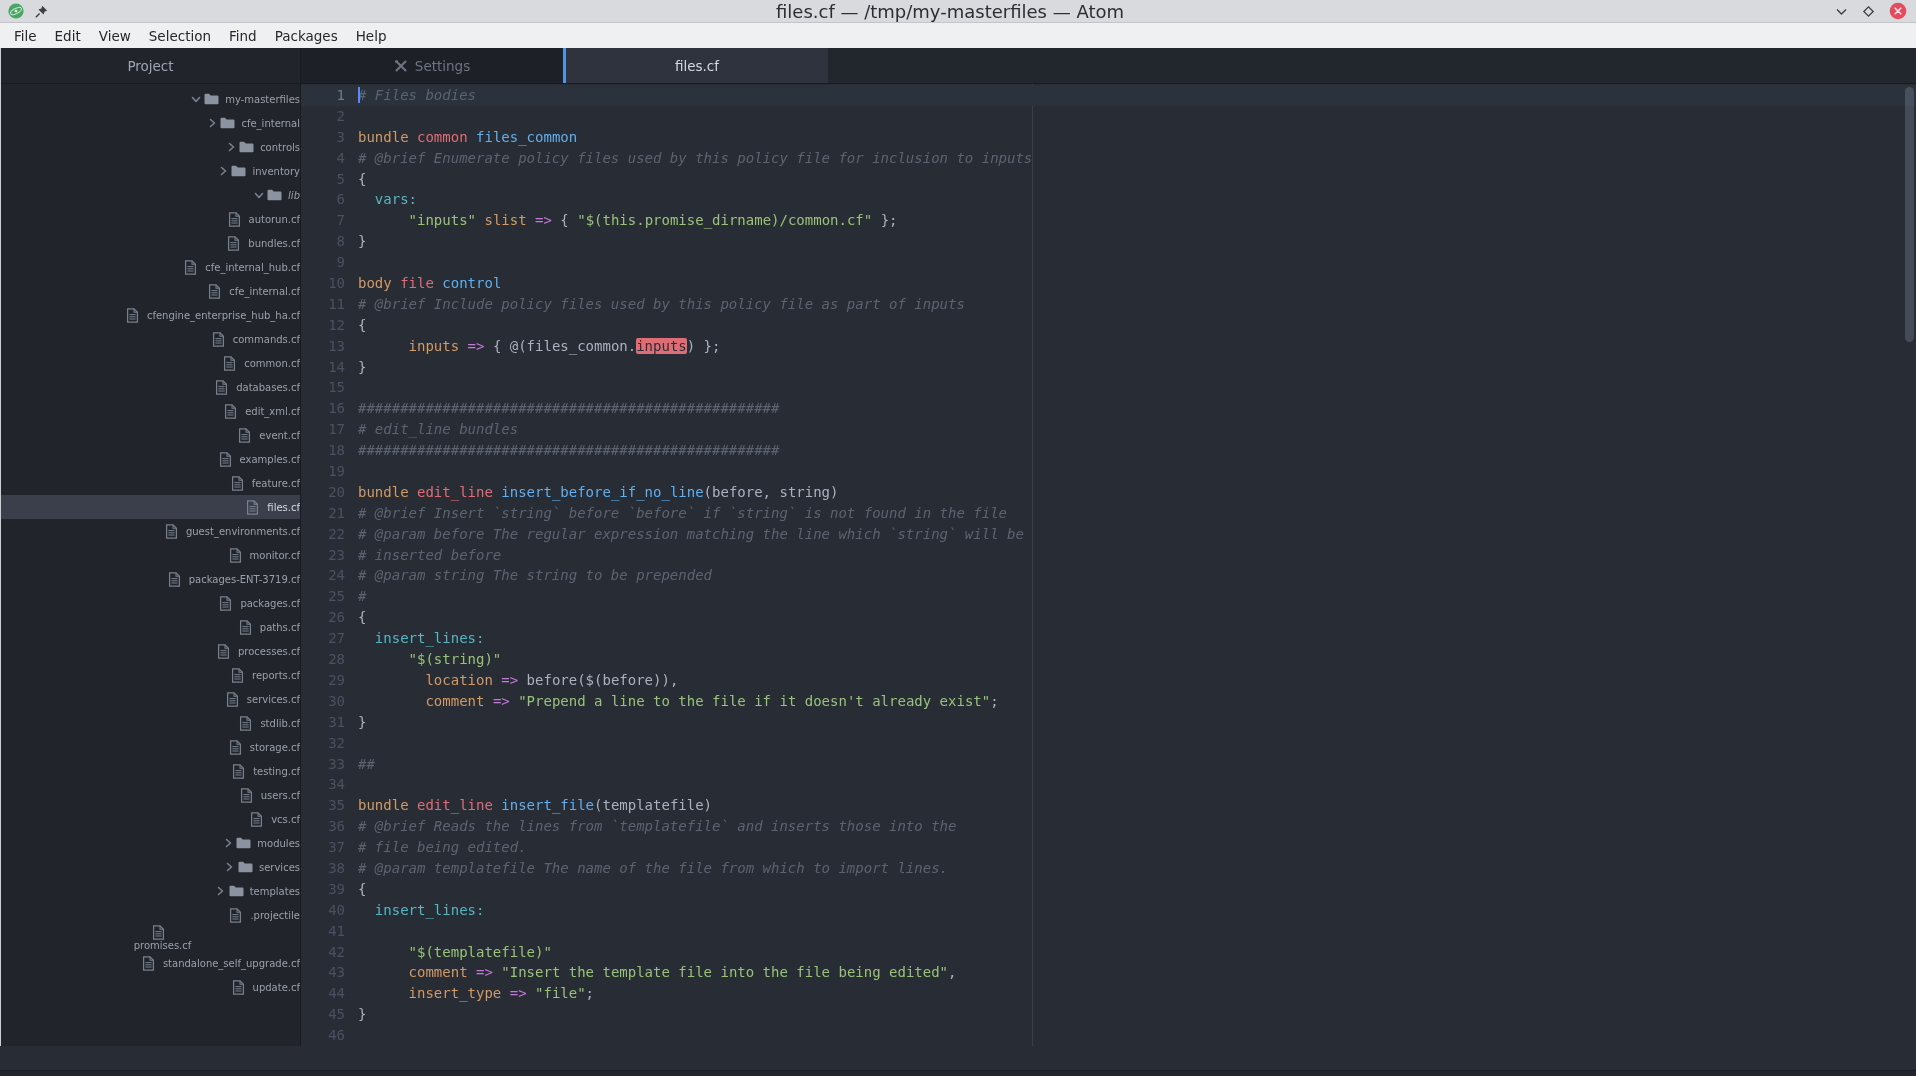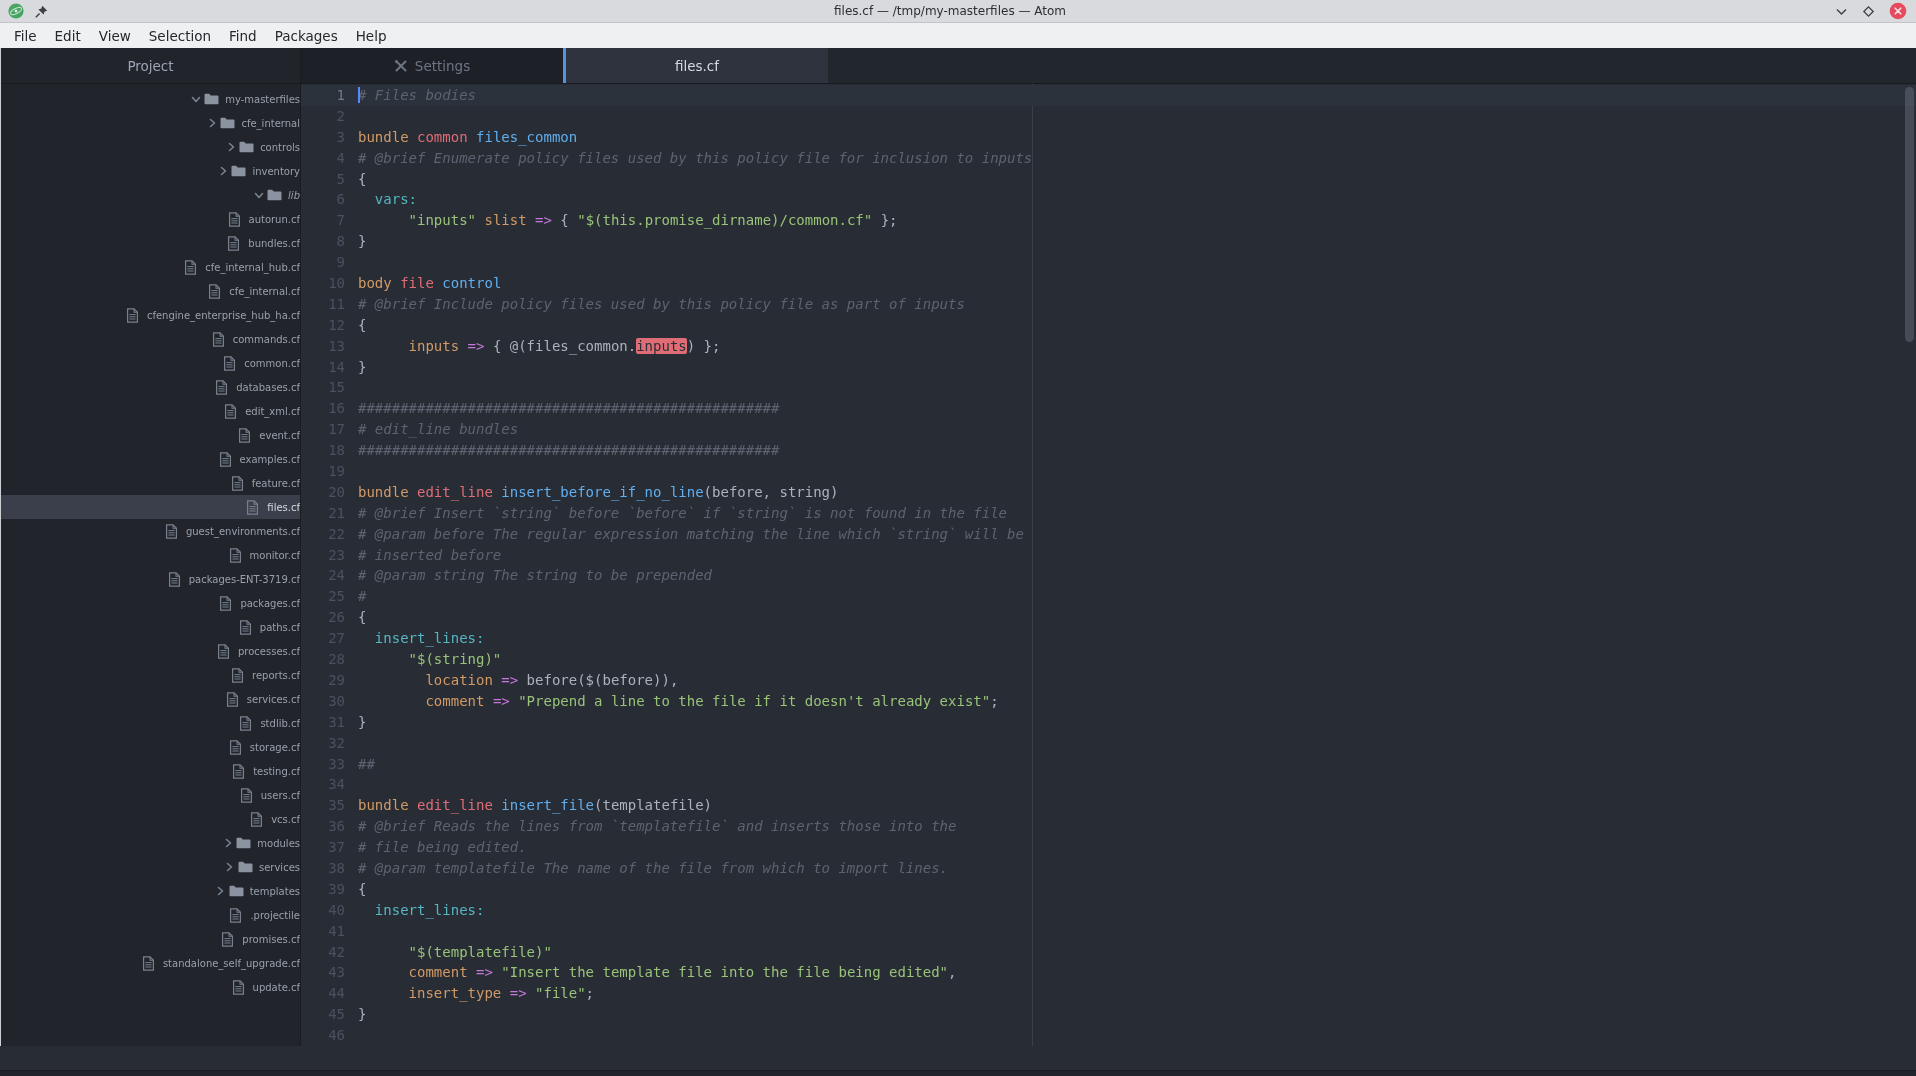--- a/index.html
+++ b/index.html
@@ -3,21 +3,21 @@
 <meta charset="utf-8">
 <style>
   * { box-sizing: border-box; margin: 0; padding: 0; }
   html,body { width:1916px; height:1076px; overflow:hidden; }
   body { font-family:"DejaVu Sans","Liberation Sans",sans-serif; background:#282c34; }
 
   
   .titlebar { height:23px; background:#d8dadd; border-bottom:1px solid #c2c5c8;
               display:flex; align-items:center; position:relative; }
   .tb-left { display:flex; align-items:center; gap:11px; padding-left:8px; z-index:2; }
-  .tb-title { position:absolute; left:0; right:16px; text-align:center; font-size:12px; color:#2b2f33; }
+  .tb-title { position:absolute; left:0; right:16px; text-align:center; font-size:18px; color:#2b2f33; }
   .tb-right { margin-left:auto; display:flex; align-items:center; gap:14px; padding-right:9px; z-index:2; }
   .tb-btn { display:flex; align-items:center; justify-content:center; cursor:pointer; }
 
   
   .menubar { height:25px; background:#eff0f1; display:flex; align-items:center; padding-left:5px; }
   .menu-item { padding:0 9px; font-size:13.5px; color:#24282c; cursor:pointer; }
 
   
   .workspace { height:998px; display:flex; background:#282c34; border-left:1px solid #cdd0d3; }
 
@@ -578,21 +578,21 @@
             <svg width="13" height="15" viewBox="0 0 13 15">
               <path d="M1.6 0.8 H8 L11.4 4.3 V14.2 H1.6 Z" fill="none" stroke="#78808e" stroke-width="1.25"></path>
               <path d="M8 0.8 V4.3 H11.4" fill="none" stroke="#78808e" stroke-width="1.05"></path>
               <line x1="3.4" y1="6.6" x2="9.6" y2="6.6" stroke="#78808e" stroke-width="1"></line>
               <line x1="3.4" y1="8.8" x2="9.6" y2="8.8" stroke="#78808e" stroke-width="1"></line>
               <line x1="3.4" y1="11" x2="9.6" y2="11" stroke="#78808e" stroke-width="1"></line>
             </svg>
           </span>
           <span class="tree-label">.projectile</span>
         </div>
-        <div class="tree-row" style="padding-left: 24px;">
+        <div class="tree-row" style="padding-left: 24px; flex-direction: column;">
           <span class="tw-chevron"></span>
           <span class="tw-icon">
             <svg width="13" height="15" viewBox="0 0 13 15">
               <path d="M1.6 0.8 H8 L11.4 4.3 V14.2 H1.6 Z" fill="none" stroke="#78808e" stroke-width="1.25"></path>
               <path d="M8 0.8 V4.3 H11.4" fill="none" stroke="#78808e" stroke-width="1.05"></path>
               <line x1="3.4" y1="6.6" x2="9.6" y2="6.6" stroke="#78808e" stroke-width="1"></line>
               <line x1="3.4" y1="8.8" x2="9.6" y2="8.8" stroke="#78808e" stroke-width="1"></line>
               <line x1="3.4" y1="11" x2="9.6" y2="11" stroke="#78808e" stroke-width="1"></line>
             </svg>
           </span>

